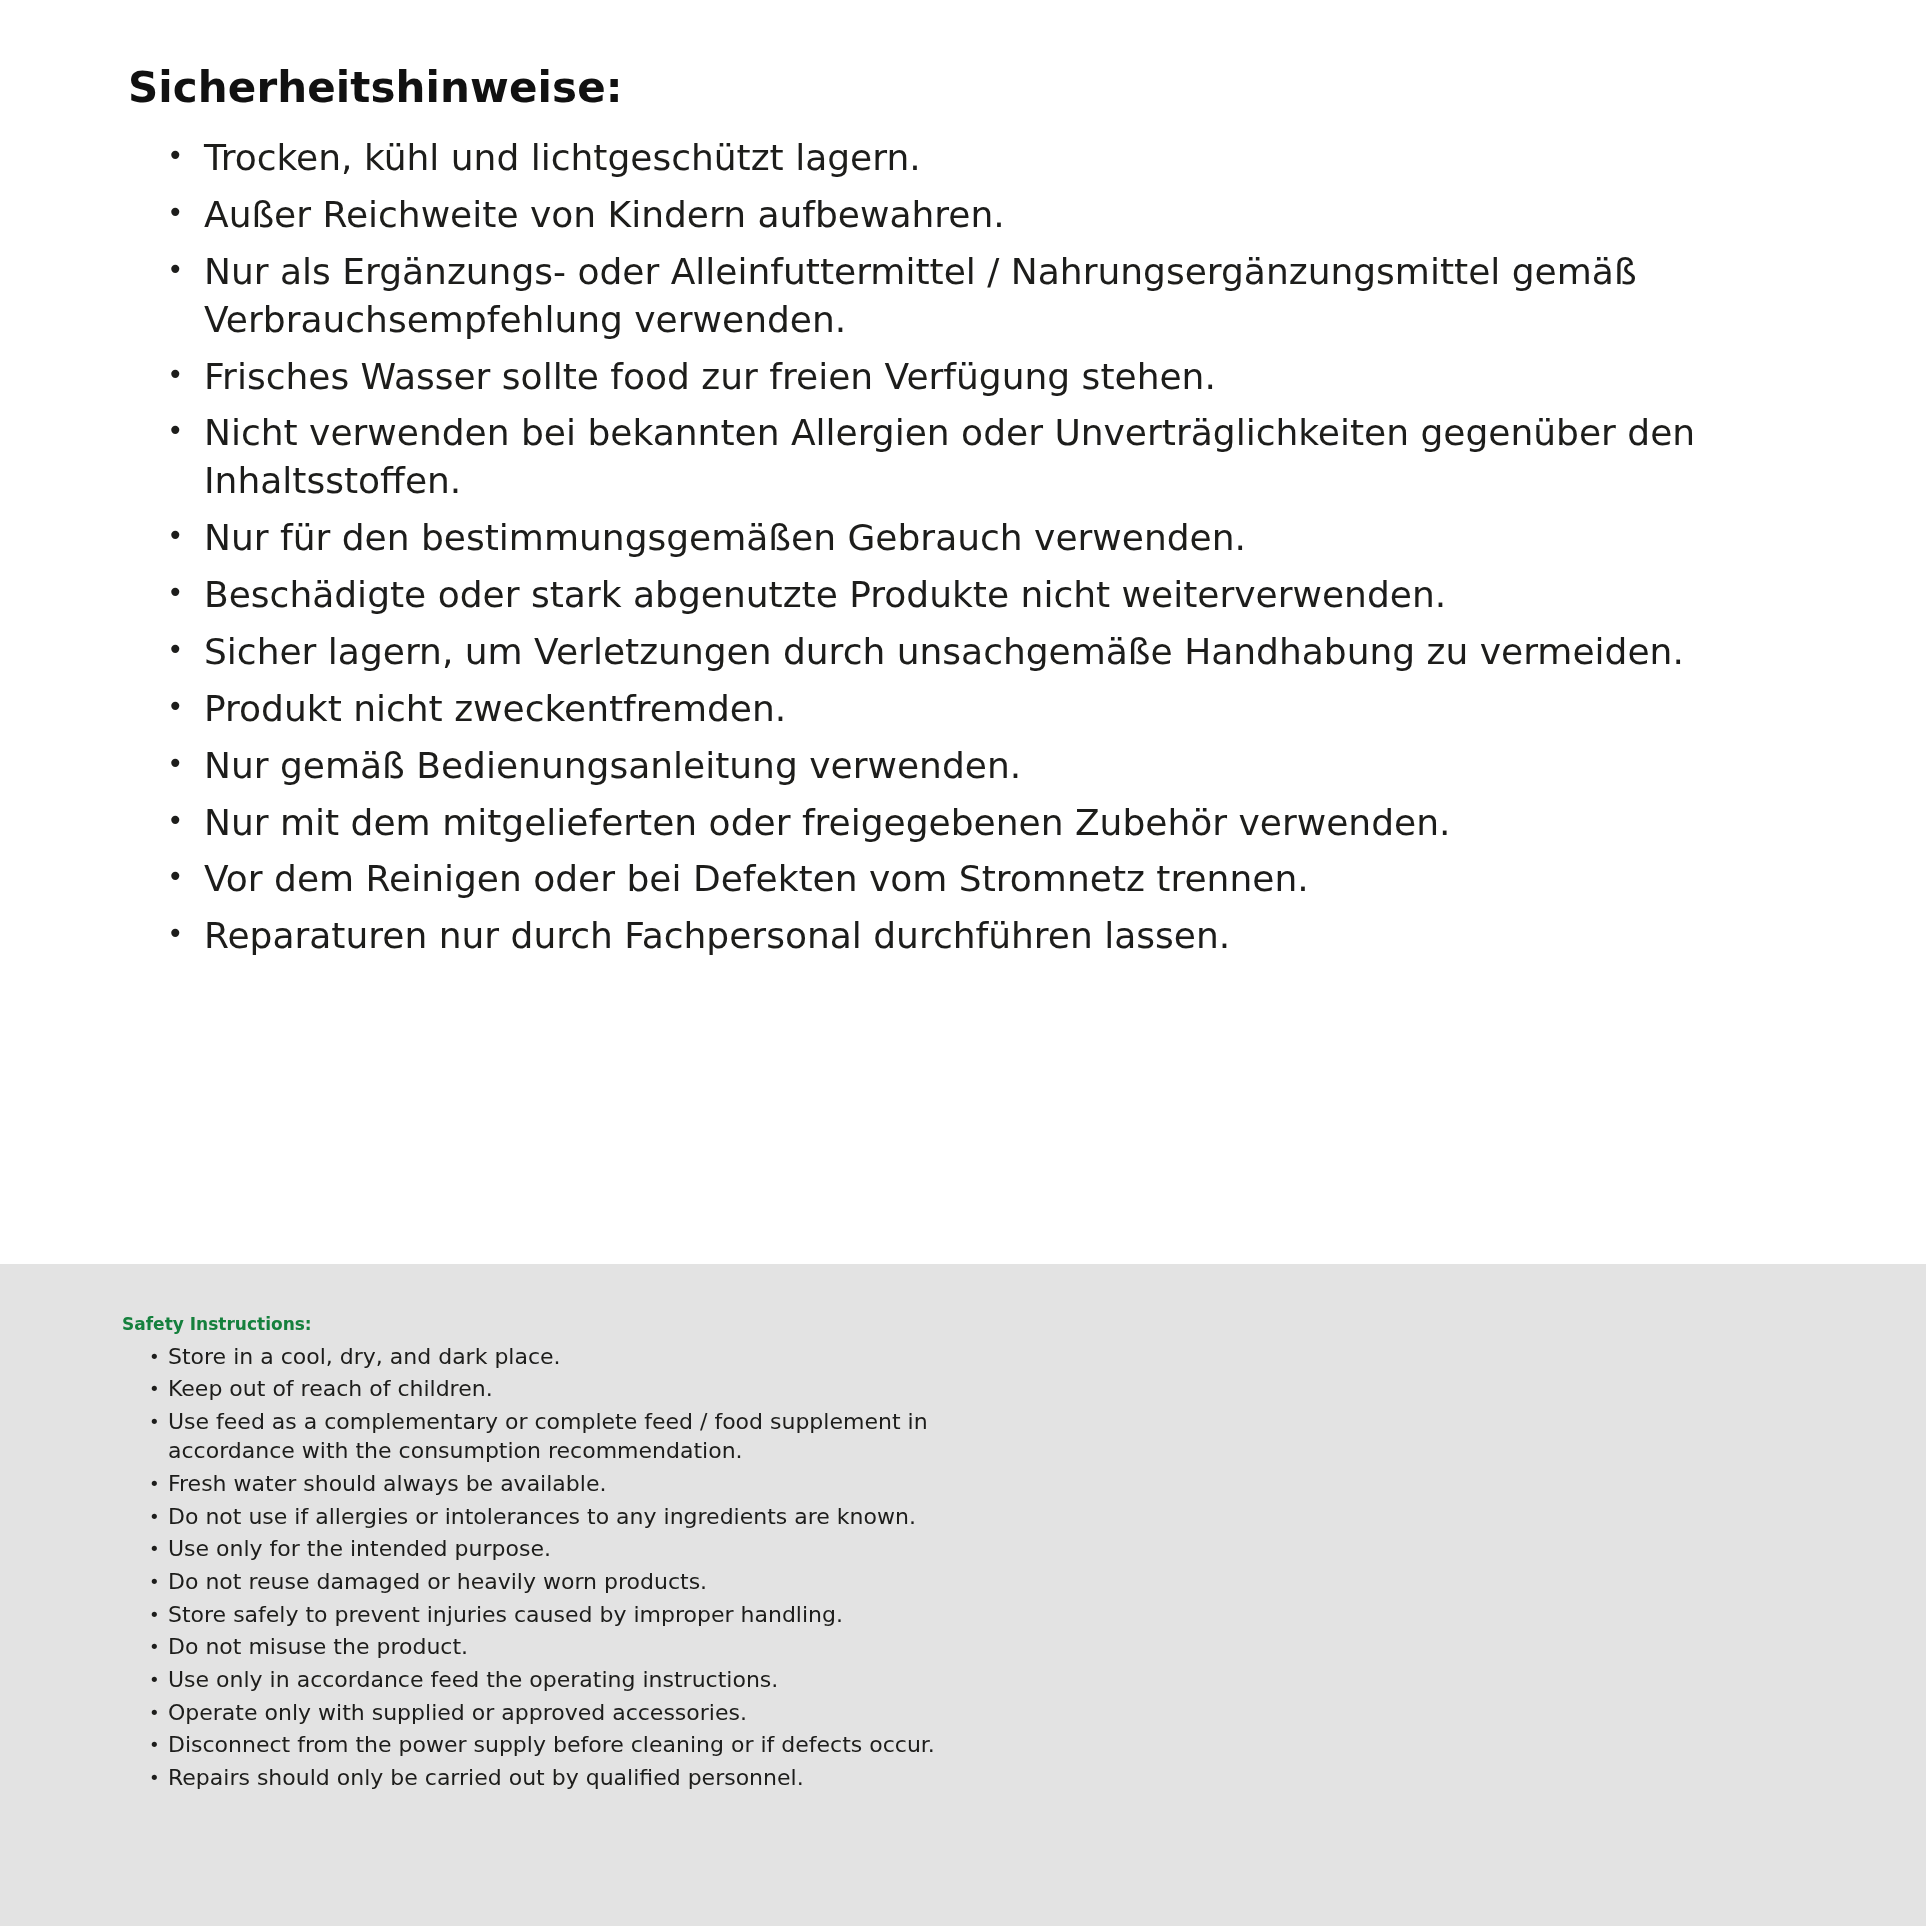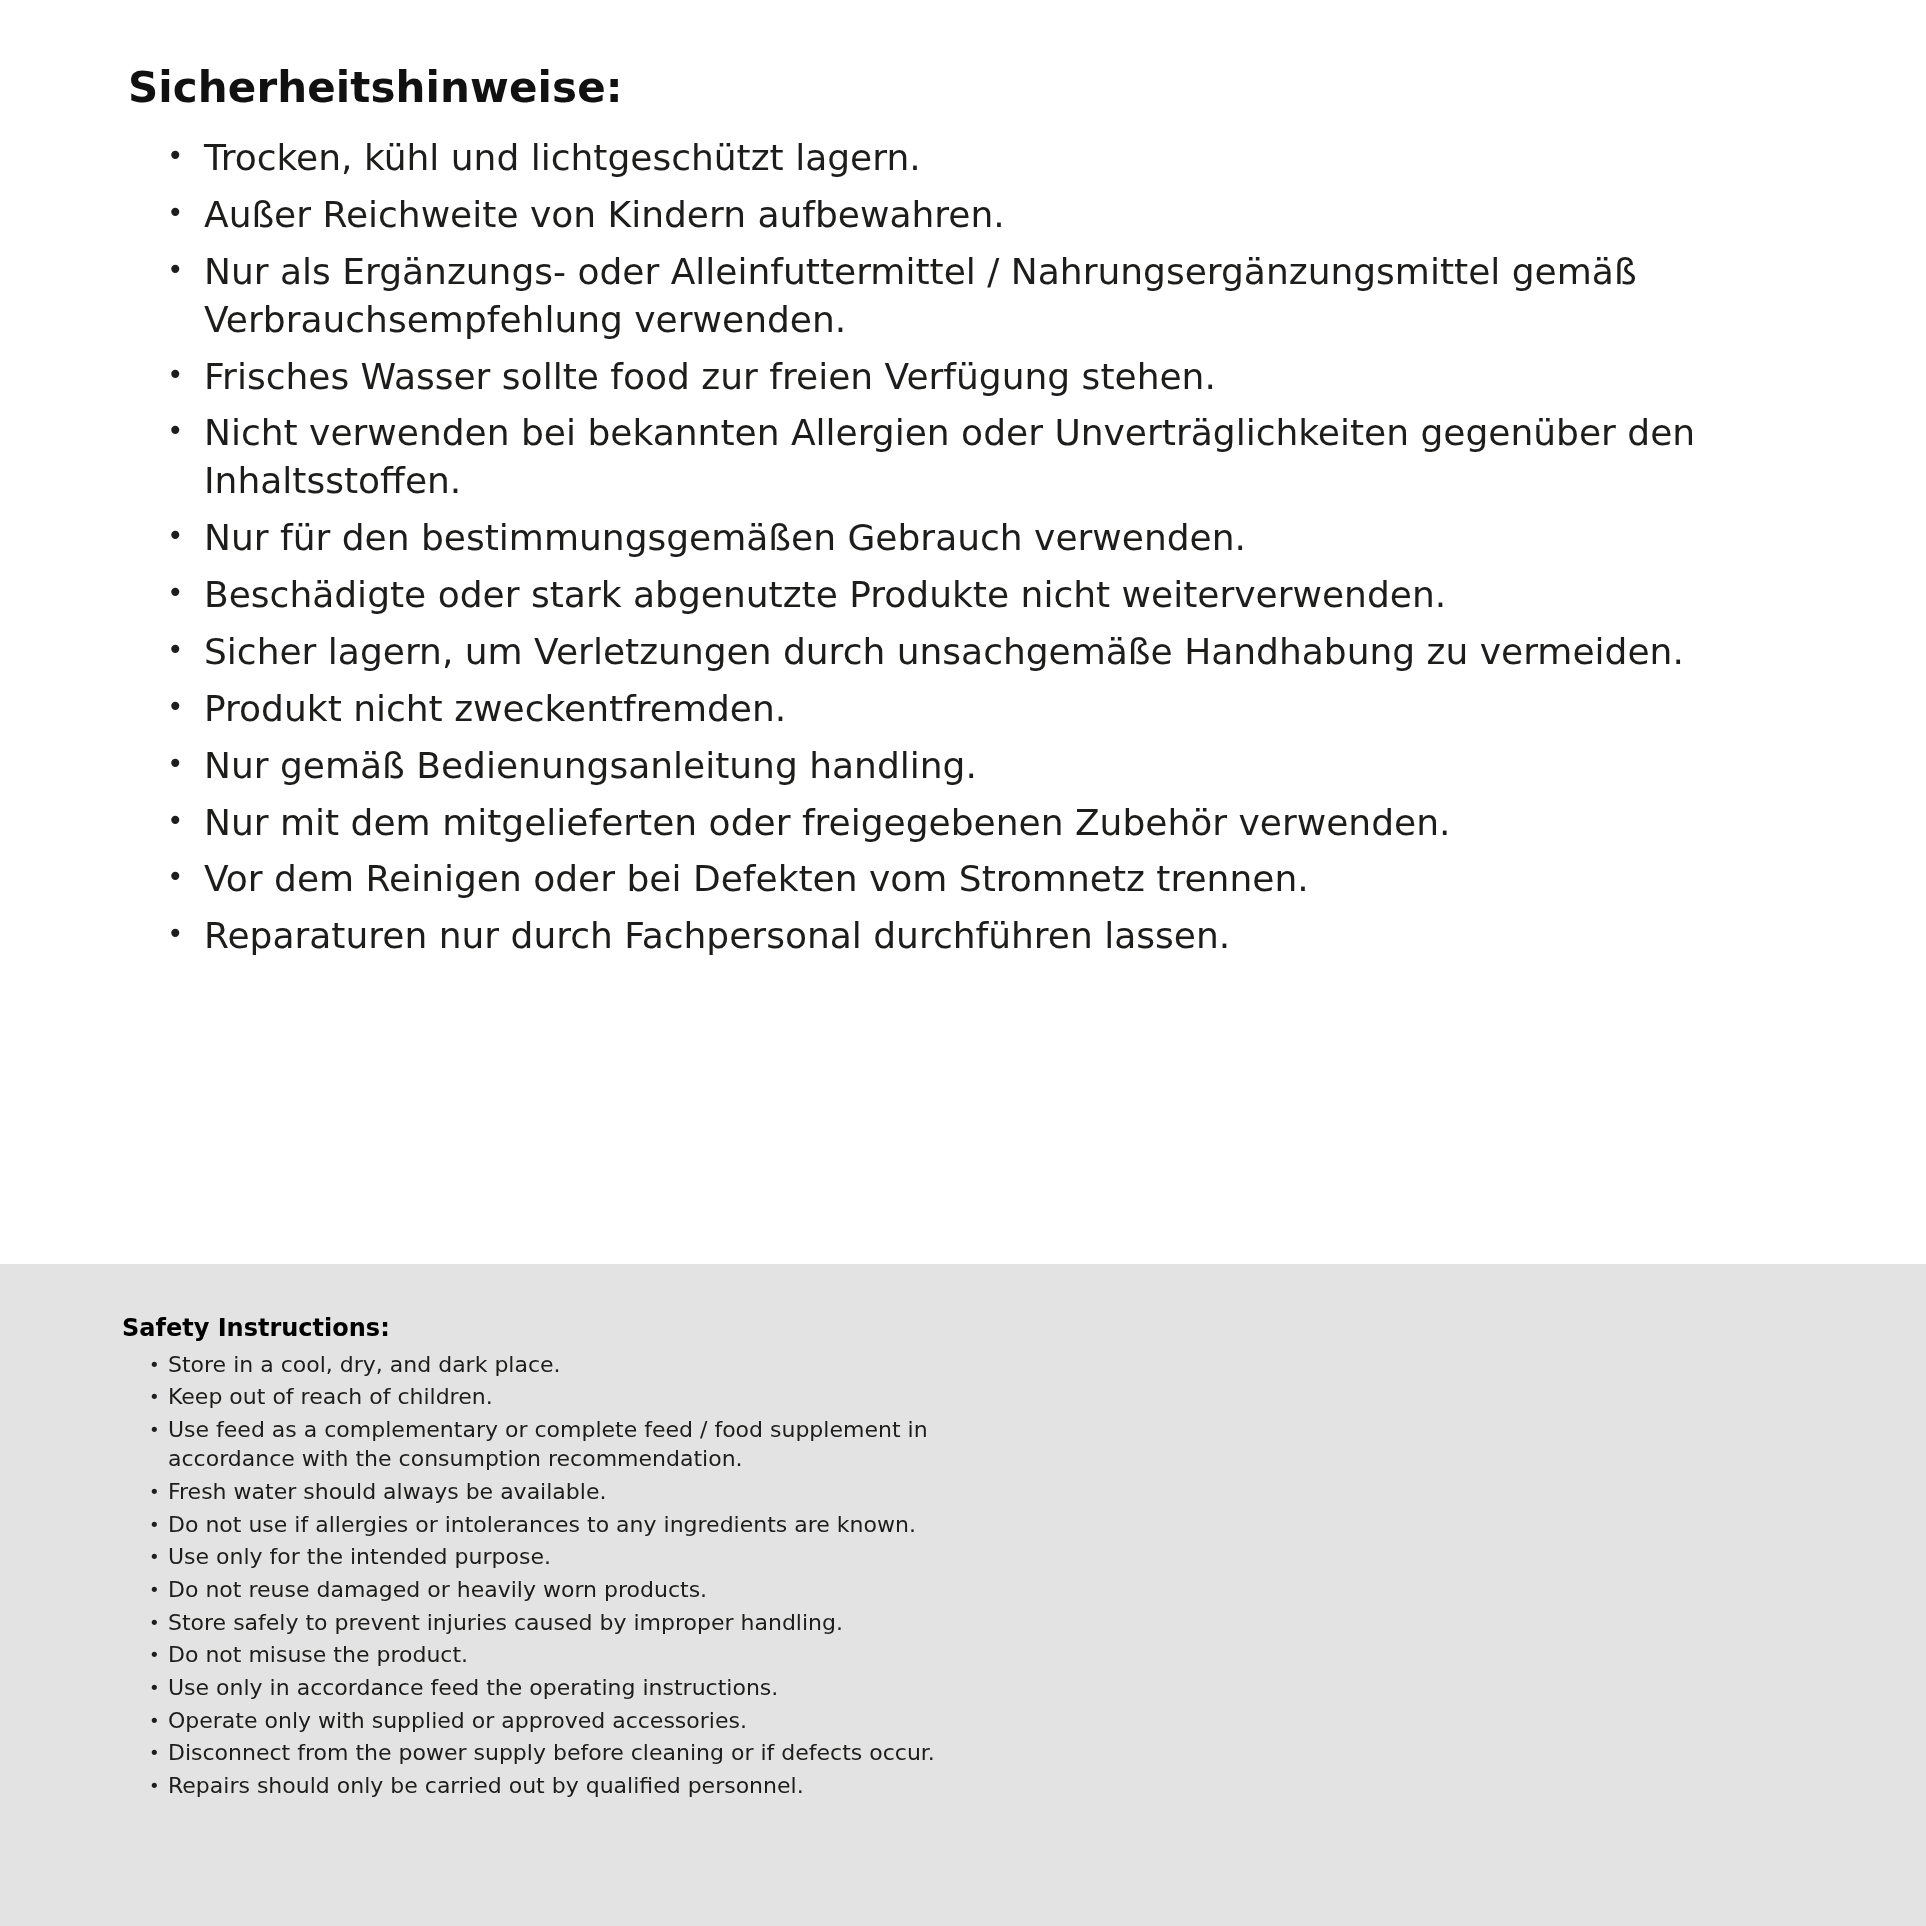--- a/index.html
+++ b/index.html
@@ -62,24 +62,24 @@
   }
 
   
   .en-section {
     background: #e3e3e3;
     flex: 1 1 auto;
     padding: 50px 77px 39px 122px;
     box-sizing: border-box;
   }
   .en-title {
-    font-size: 24px;
+    font-size: 17px;
     font-weight: bold;
     margin: 0 0 7.7px 0;
-    color: #000000;
+    color: #15803d;
   }
   .en-columns {
     column-count: 2;
     column-gap: 71px;
     column-fill: auto;
     height: 514px;
   }
   .en-list {
     list-style: none;
     margin: 0;
@@ -113,21 +113,21 @@
     <ul class="de-list">
         <li><span class="bullet">•</span><span>Trocken, kühl und lichtgeschützt lagern.</span></li>
         <li><span class="bullet">•</span><span>Außer Reichweite von Kindern aufbewahren.</span></li>
         <li><span class="bullet">•</span><span>Nur als Ergänzungs- oder Alleinfuttermittel / Nahrungsergänzungsmittel gemäß Verbrauchsempfehlung verwenden.</span></li>
         <li><span class="bullet">•</span><span>Frisches Wasser sollte food zur freien Verfügung stehen.</span></li>
         <li><span class="bullet">•</span><span>Nicht verwenden bei bekannten Allergien oder Unverträglichkeiten gegenüber den Inhaltsstoffen.</span></li>
         <li><span class="bullet">•</span><span>Nur für den bestimmungsgemäßen Gebrauch verwenden.</span></li>
         <li><span class="bullet">•</span><span>Beschädigte oder stark abgenutzte Produkte nicht weiterverwenden.</span></li>
         <li><span class="bullet">•</span><span>Sicher lagern, um Verletzungen durch unsachgemäße Handhabung zu vermeiden.</span></li>
         <li><span class="bullet">•</span><span>Produkt nicht zweckentfremden.</span></li>
-        <li><span class="bullet">•</span><span>Nur gemäß Bedienungsanleitung handling.</span></li>
+        <li><span class="bullet">•</span><span>Nur gemäß Bedienungsanleitung verwenden.</span></li>
         <li><span class="bullet">•</span><span>Nur mit dem mitgelieferten oder freigegebenen Zubehör verwenden.</span></li>
         <li><span class="bullet">•</span><span>Vor dem Reinigen oder bei Defekten vom Stromnetz trennen.</span></li>
         <li><span class="bullet">•</span><span>Reparaturen nur durch Fachpersonal durchführen lassen.</span></li>
       </ul>
   </section>
 
   <section class="en-section">
     <h2 class="en-title">Safety Instructions:</h2>
     <div class="en-columns">
       <ul class="en-list">

